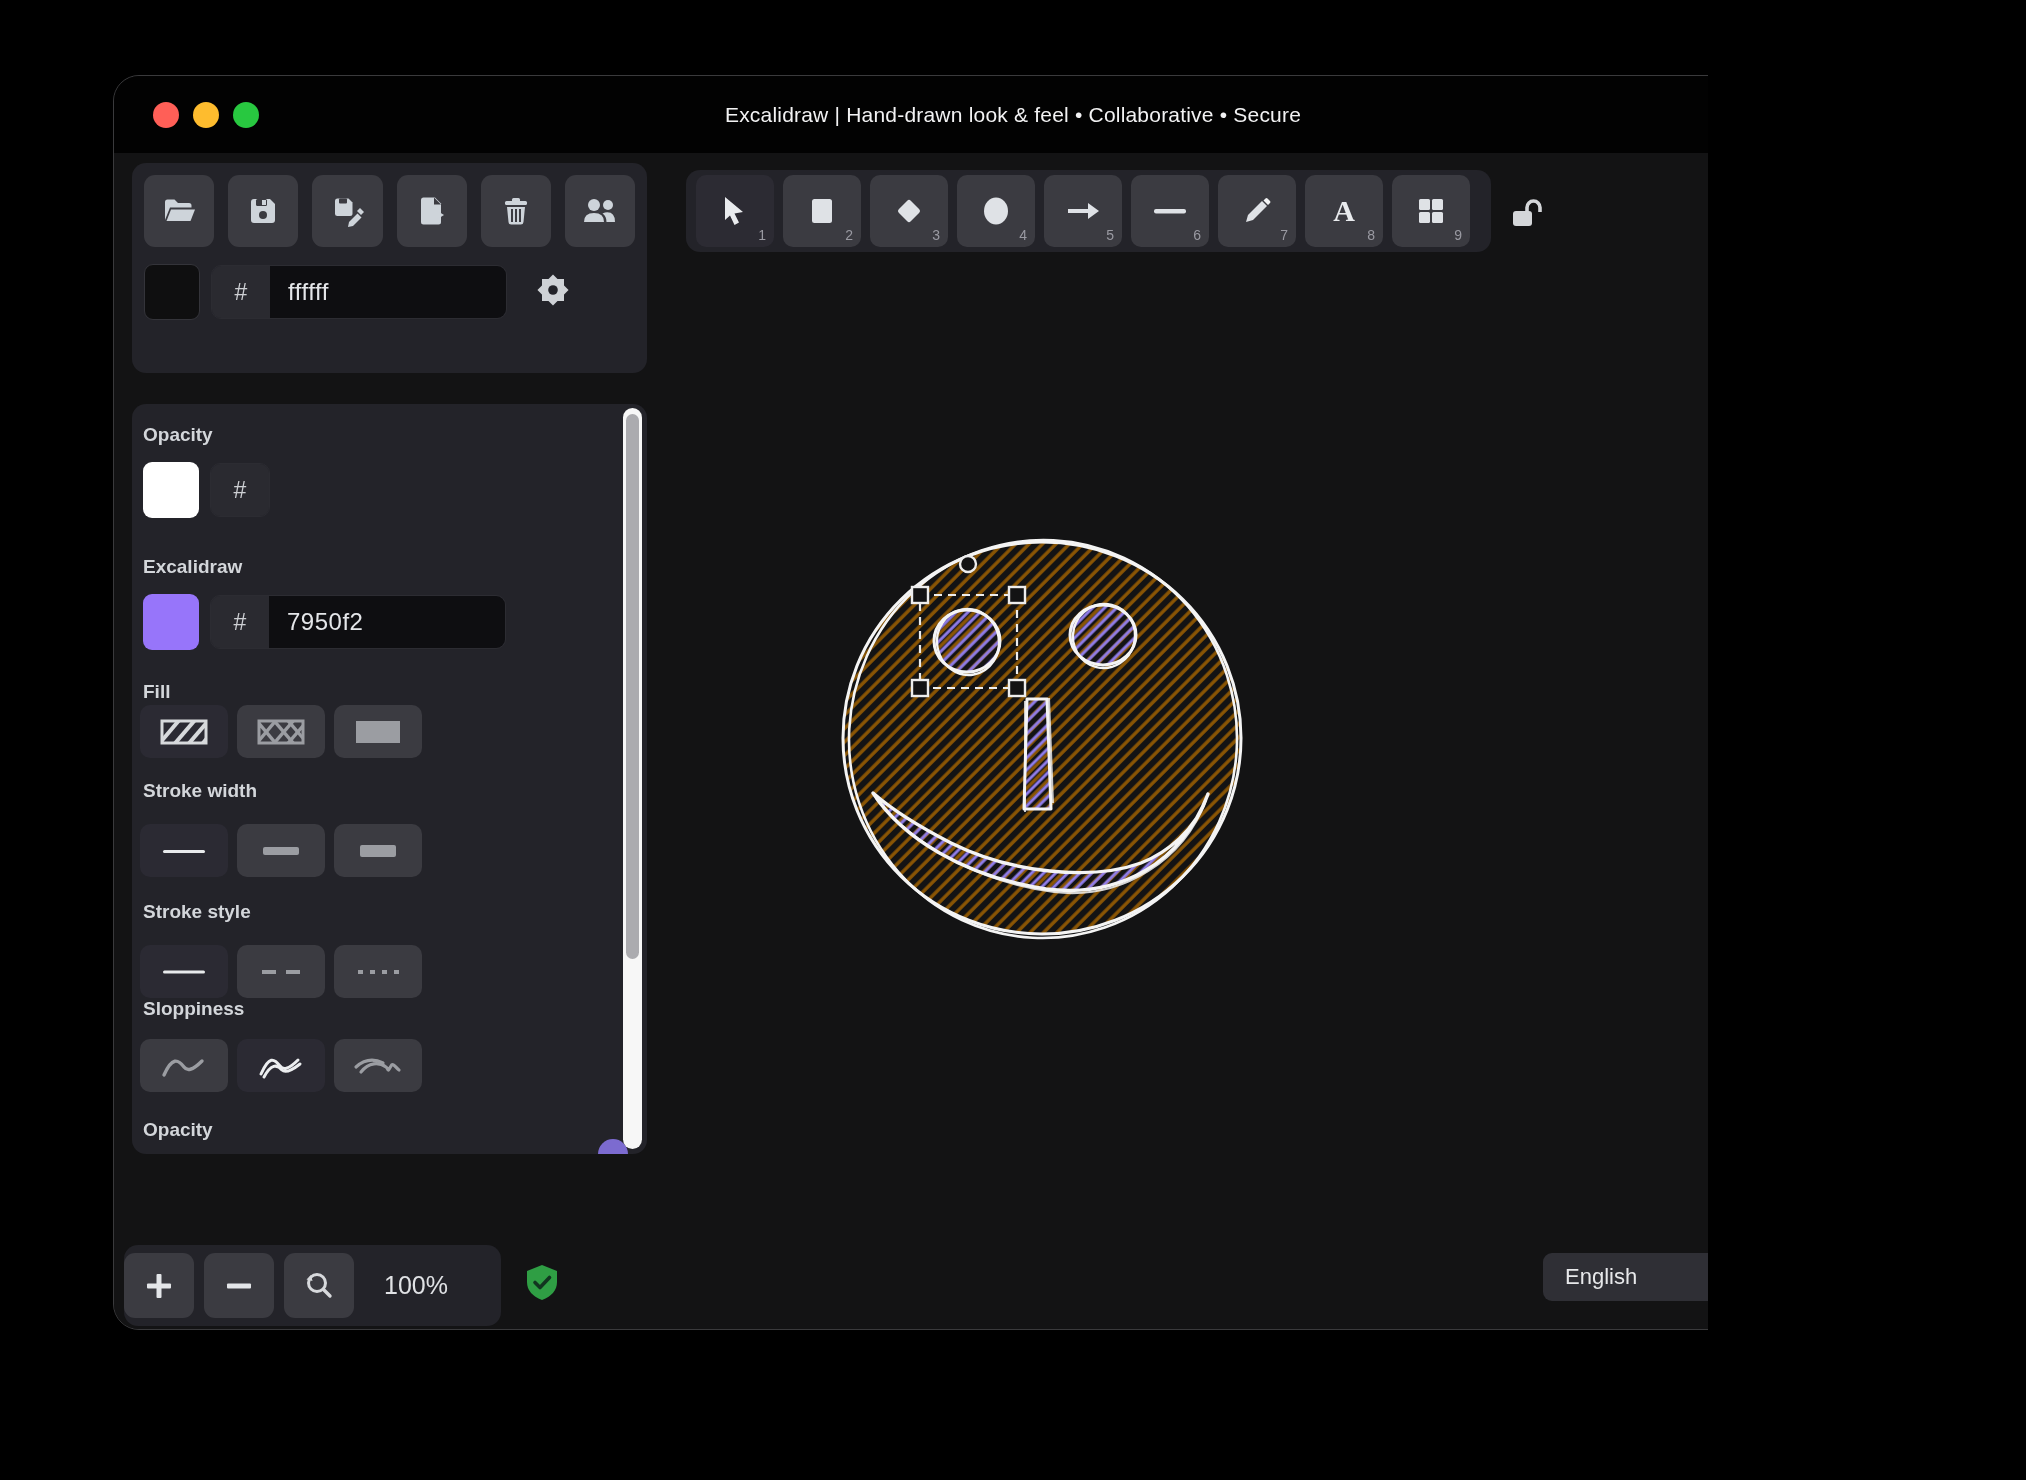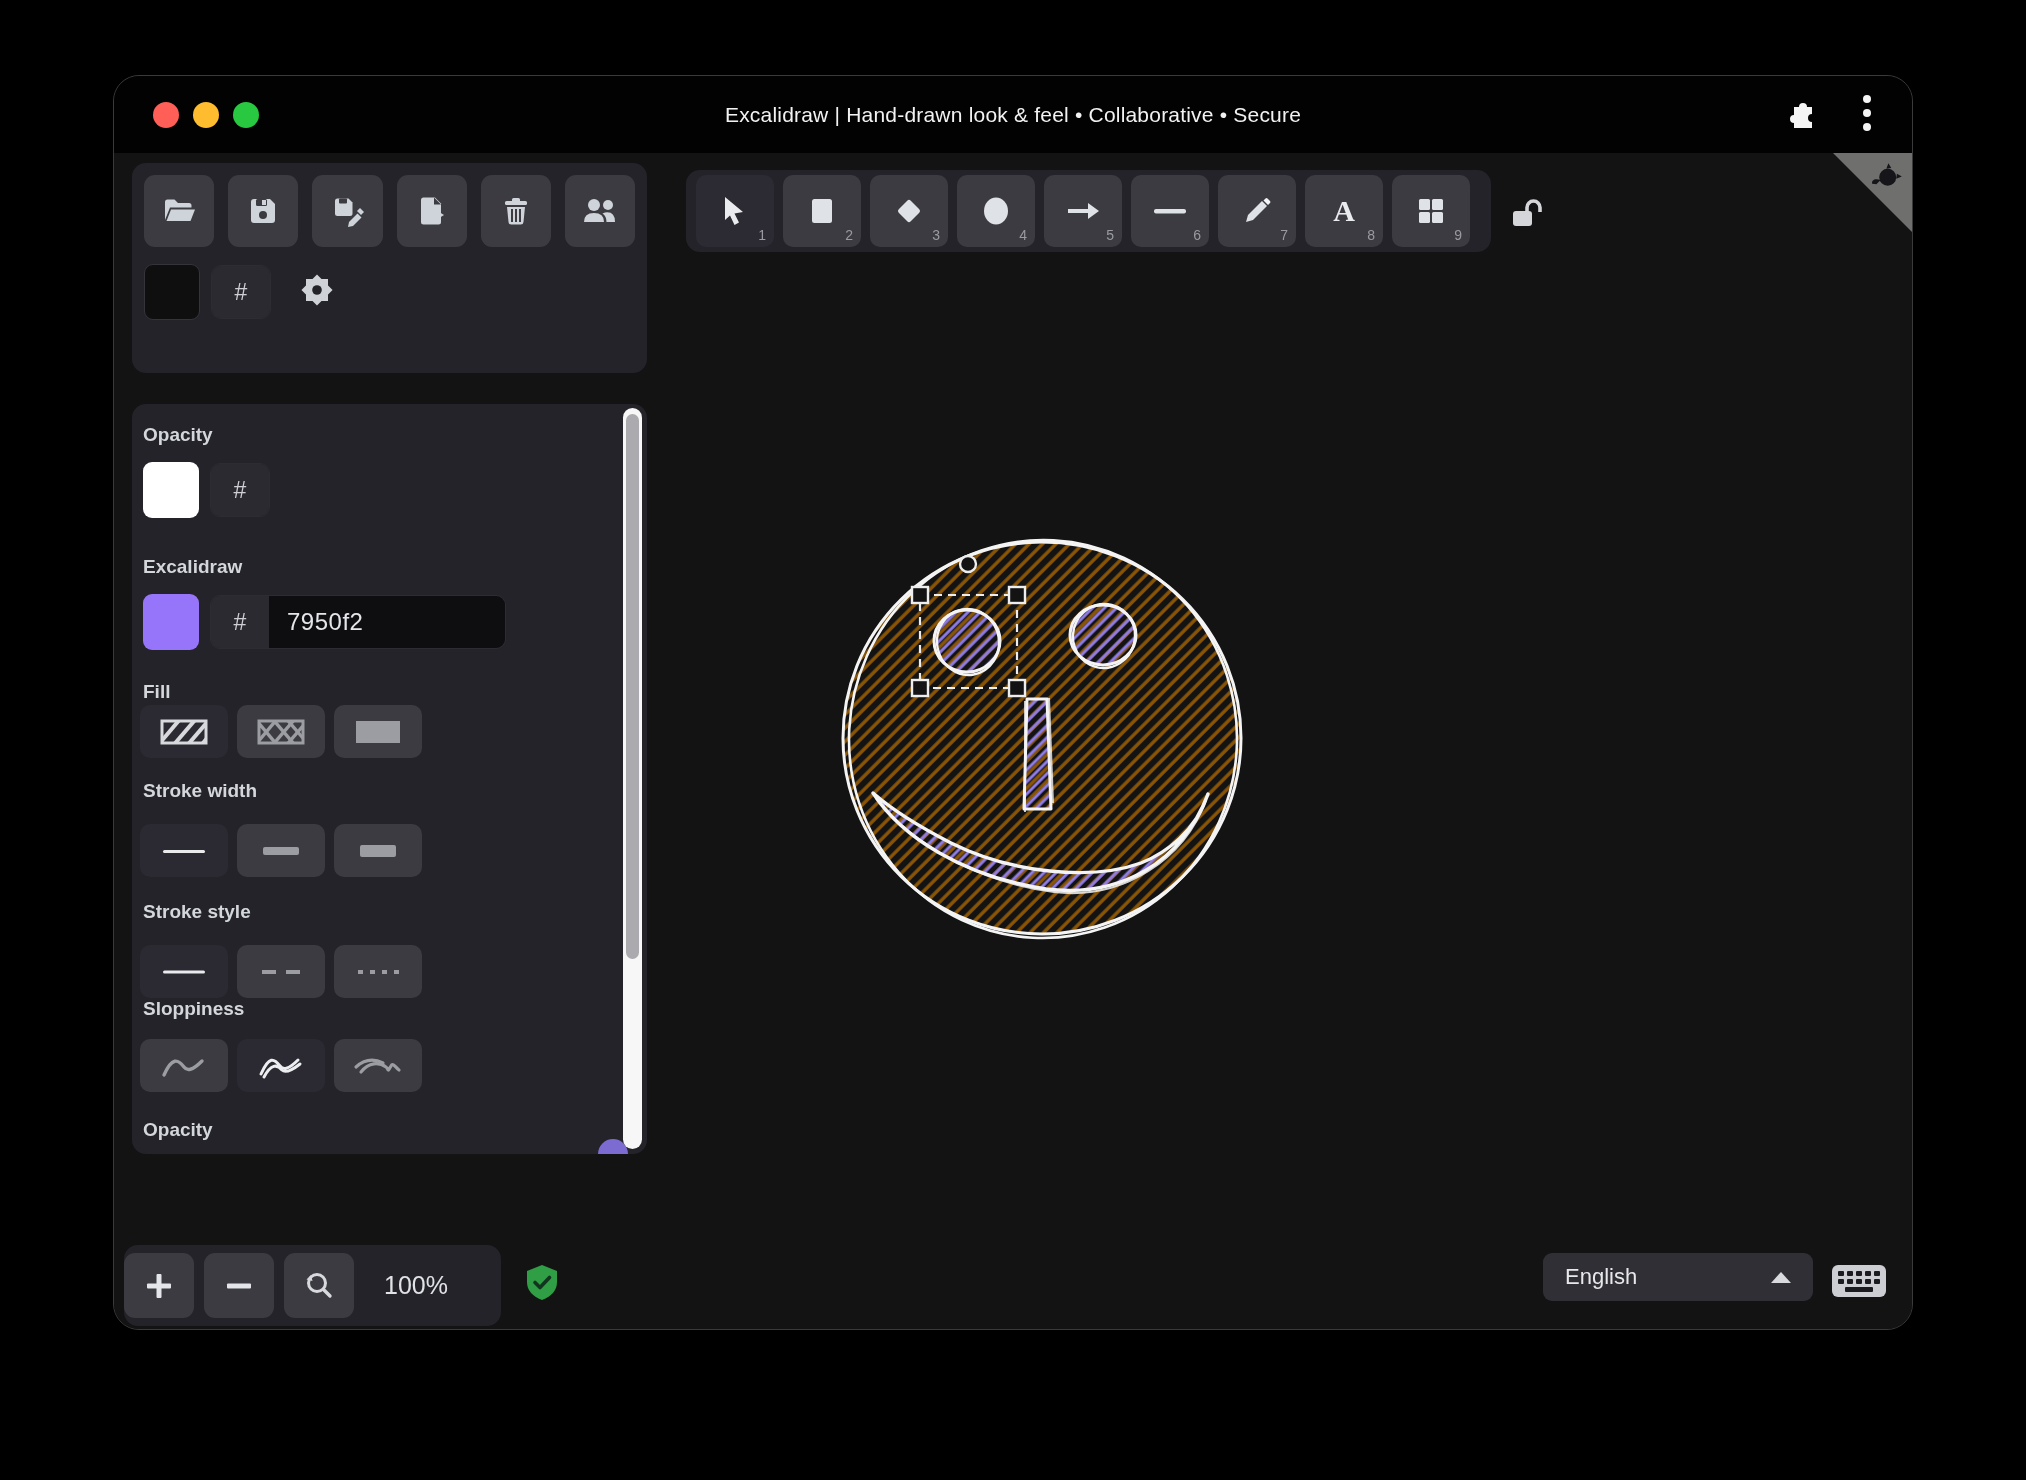--- a/index.html
+++ b/index.html
@@ -1,18 +1,18 @@
 <!DOCTYPE html>
 <html><head>
 <meta charset="utf-8">
 <style>
   * { margin:0; padding:0; box-sizing:border-box; }
   html,body { background:#000; }
   body { font-family:"Liberation Sans", sans-serif; }
-  .page { position:relative; width:2026px; height:1480px; background:#000; overflow:hidden; }
+  .page { position:relative; width:1708px; height:1480px; background:#000; overflow:hidden; }
 
   .window { position:absolute; left:113px; top:75px; width:1800px; height:1255px;
     background:#141415; border:1px solid #3a3a3c; border-radius:26px; overflow:hidden; }
 
   
   .titlebar { position:absolute; left:0; top:0; width:100%; height:77px; background:#020202; }
   .traffic { position:absolute; left:39px; top:26px; display:flex; gap:14px; }
   .tl { width:26px; height:26px; border-radius:50%; }
   .title { position:absolute; left:0; right:0; top:0; height:77px; line-height:77px;
     text-align:center; color:#f2f2f3; font-size:21px; letter-spacing:.2px; }
@@ -202,20 +202,21 @@
               <path d="M3 28 q0-9 10-9 q10 0 10 9 z"></path>
               <circle cx="27" cy="11" r="5"></circle>
               <path d="M24 18.5 q10-1.5 10 9.5 h-8.5 q0-6-4-8.5 z"></path>
             </svg>
           </div>
         </div>
         <div class="color-row">
           <div class="swatch" style="background:#0f0f10; border:1px solid #34343a;"></div>
           <div class="pill">
             <div class="hashbox">#</div>
+            <div class="valbox">ffffff</div>
           </div>
           <span style="margin-left:26px">
             <svg width="40" height="40" viewBox="0 0 40 40">
               <rect x="9" y="9" width="22" height="22" fill="#cfd2d6"></rect>
               <rect x="9" y="9" width="22" height="22" fill="#cfd2d6" transform="rotate(45 20 20)"></rect>
               <circle cx="20" cy="20" r="10.5" fill="#cfd2d6"></circle>
               <circle cx="20" cy="20" r="4.8" fill="#232329"></circle>
             </svg>
           </span>
         </div>

